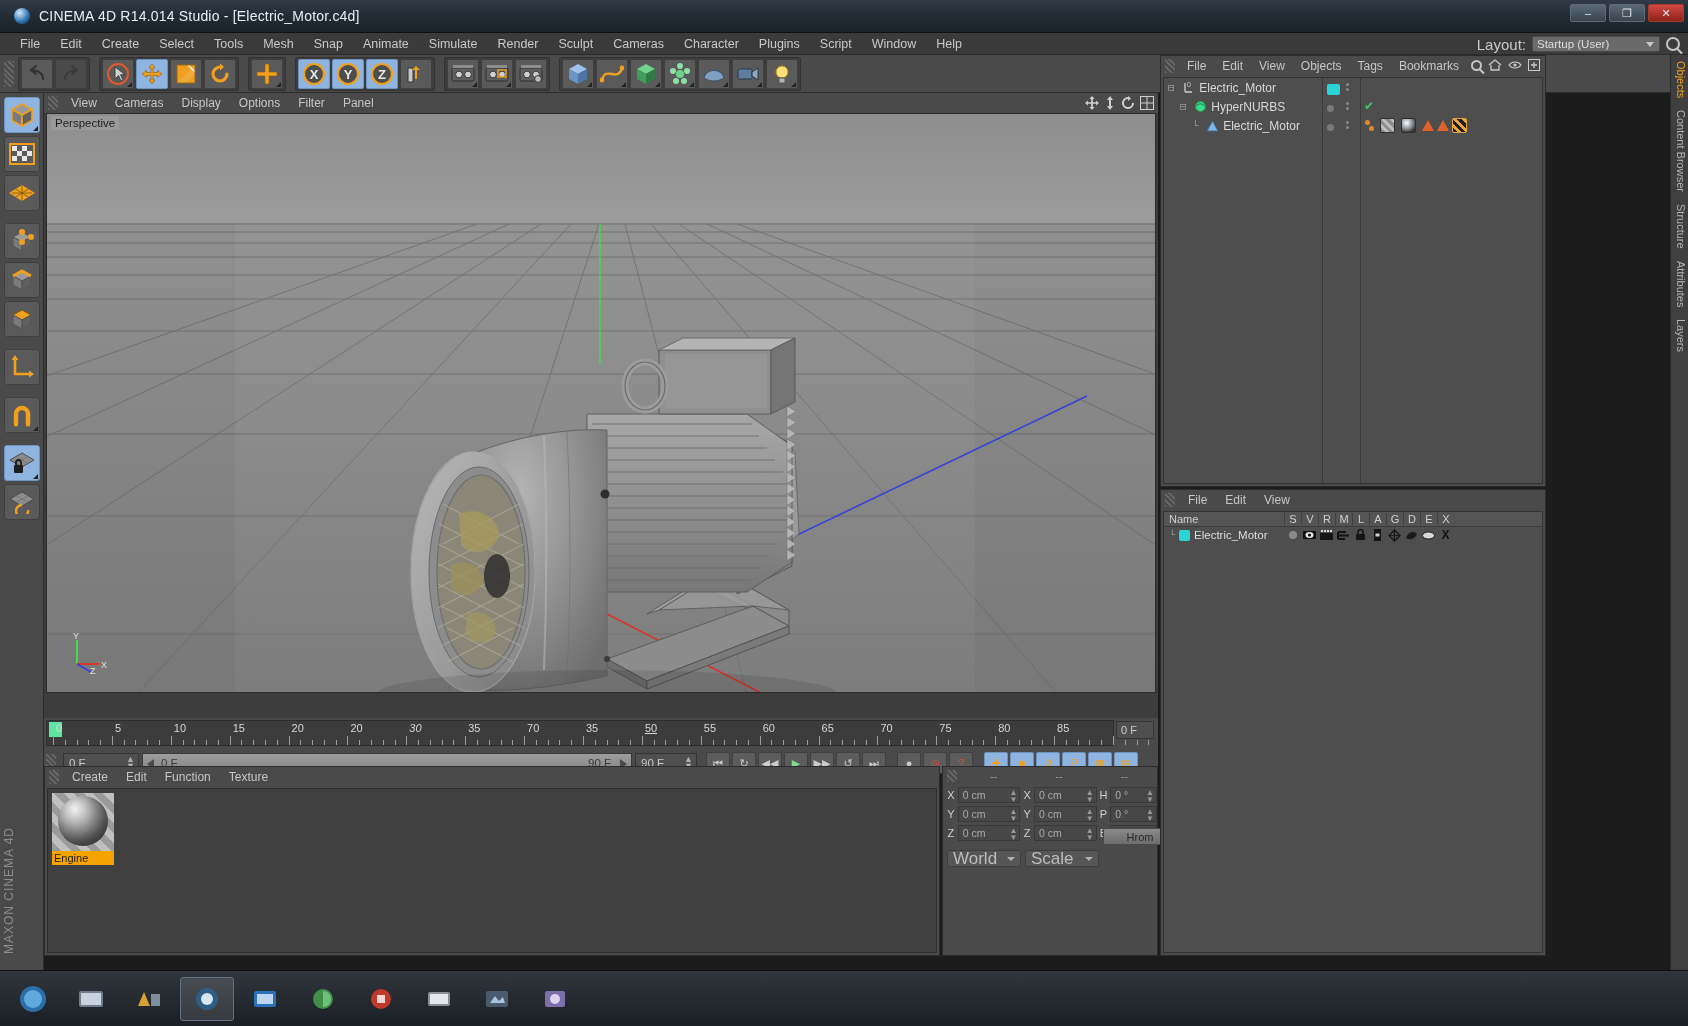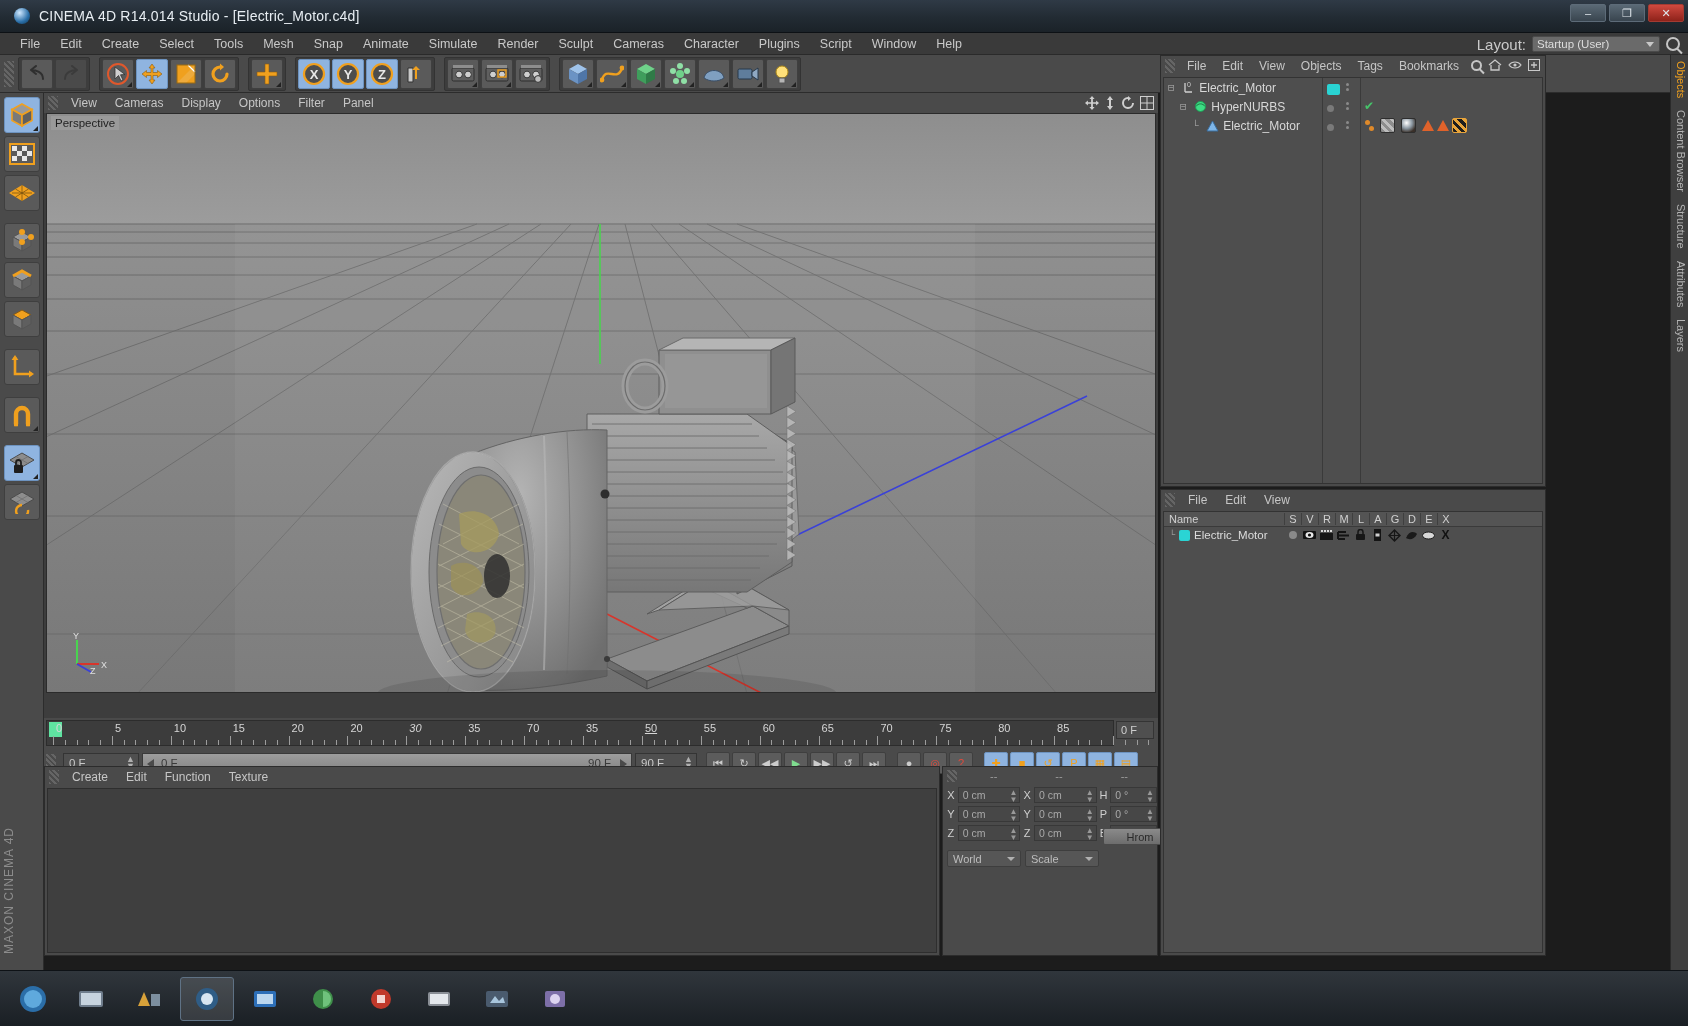--- a/index.html
+++ b/index.html
@@ -137,21 +137,21 @@
   #coordouter{ position:absolute; left:942px; top:766px; width:216px; height:190px; background:#4a4a4a; border:1px solid #2c2c2c; }
   #coordhdr{ height:18px; display:flex; align-items:center; gap:0; padding-left:4px; color:#9e9e9e; font-size:11px; }
   #coordhdr .cdash{ flex:1; text-align:center; }
   .crow{ display:flex; align-items:center; height:18px; margin:1px 0 0 3px; gap:2px; }
   .clab{ width:11px; color:#cfcfcf; font-size:11px; text-align:center; }
   .cfield{ width:72px;height:16px;background:#474747;border:1px solid #383838;color:#a9a9a9;
     font-size:10.5px; display:flex; align-items:center; padding-left:4px; position:relative; }
   .cfield .sp{ position:absolute; right:2px; top:1px; color:#999; font-size:8px; line-height:7px; }
   #coordbot{ position:absolute; left:4px; bottom:88px; display:flex; gap:4px; align-items:center; }
   .cdrop{ width:74px;height:17px;background:#565656;border:1px solid #3e3e3e;color:#bdbdbd;
-    font-size:11px;display:flex;align-items:center;padding-left:5px;position:relative;border-radius:2px;margin-top:44px; }
+    font-size:17px;display:flex;align-items:center;padding-left:5px;position:relative;border-radius:2px;margin-top:44px; }
   .cdrop .arr{ position:absolute;right:5px;top:6px;width:0;height:0;
     border-left:4px solid transparent;border-right:4px solid transparent;border-top:4px solid #b0b0b0; }
   #applybtn{ width:74px;height:17px;background:linear-gradient(#8a8a8a,#6d6d6d);
     border:1px solid #4a4a4a;border-radius:2px;color:#2a2a2a;font-size:11px;
     display:flex;align-items:center;justify-content:center; }
   
   #objouter{ position:absolute; left:1160px; top:55px; width:386px; height:432px; background:#4a4a4a; border:1px solid #2c2c2c; }
   #objmenu{ height:20px; display:flex; align-items:center; padding-left:4px; position:relative; }
   #objmenu .omi{ color:#c6c6c6; font-size:12px; padding:0 8px; }
   #objicons{ position:absolute; right:5px; top:3px; display:flex; gap:6px; align-items:center; }
@@ -855,20 +855,26 @@
   <div id="matmenu">
     <div class="grip" style="height:14px;"></div>
     <div id="mat-menu-items" style="display:flex;">
         <div class="mmi">Create</div>
         <div class="mmi">Edit</div>
         <div class="mmi">Function</div>
         <div class="mmi">Texture</div>
       </div>
   </div>
   <div id="matbody">
+      <div class="matcell">
+        <div class="matsph">
+          <div class="ball" style="background:radial-gradient(circle at 34% 26%,#f2f2f2,#9a9a9a 40%,#4d4d4d 100%);box-shadow:inset -6px -8px 14px rgba(0,0,0,.45);"></div>
+        </div>
+        <div class="matname sel">Engine</div>
+      </div>
     </div>
 </div>
 
 <div id="coordouter">
   <div id="coordhdr">
     <div class="grip" style="height:12px;"></div>
     <div class="cdash">--</div>
     <div class="cdash">--</div>
     <div class="cdash">--</div>
   </div>

